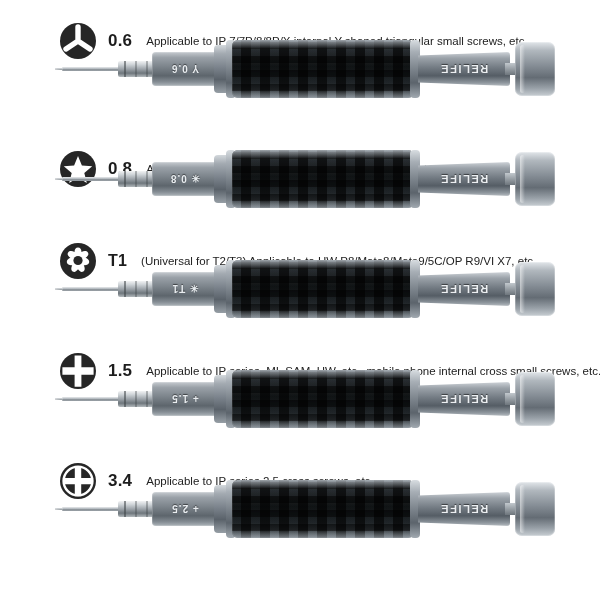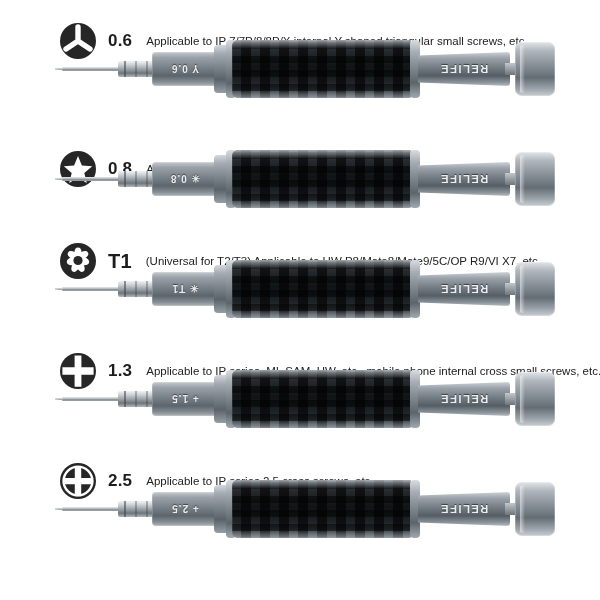--- a/index.html
+++ b/index.html
@@ -16,21 +16,21 @@
 
   
   .hdr{position:absolute;left:58px;top:0;display:flex;align-items:center;height:46px;}
   .bit-icon{width:40px;height:40px;flex:0 0 40px;position:relative;}
   .bit-icon svg{display:block;width:40px;height:40px;}
   .size{
     font-size:17px;font-weight:bold;color:#1d1d1d;
     margin-left:10px;letter-spacing:.2px;white-space:nowrap;
     font-family:"Liberation Sans", sans-serif;
   }
-  .size.small{font-size:20px;}
+  .size.small{font-size:16px;}
   .desc{
     font-size:11.5px;color:#212121;margin-left:14px;white-space:nowrap;
     font-family:"Liberation Sans", sans-serif;
   }
 
   
   .driver{position:absolute;left:0;top:34px;width:600px;height:74px;}
 
   
   .tip{
@@ -232,21 +232,21 @@
   </div>
 
   <div class="row">
     <div class="hdr" style="top:18px">
       <span class="bit-icon">
         <svg viewBox="0 0 40 40">
             <circle cx="20" cy="20" r="18" fill="#262626"></circle>
         <path d="M16.6 4.4 h6.8 v11.9 h12.2 v7.4 H23.4 v12.1 h-6.8 V23.7 H4.4 v-7.4 h12.2 Z" fill="#ffffff"></path>
           </svg>
       </span>
-      <span class="size">1.3</span>
+      <span class="size">1.5</span>
       <span class="desc">Applicable to IP series, MI, SAM, HW, etc., mobile phone internal cross small screws, etc.</span>
     </div>
     <div class="driver">
       <div class="tip"></div>
       <div class="shank"></div>
       <div class="collar">
         <span class="collar-label">+ 1.5</span>
       </div>
       <div class="ferrule"></div>
       <div class="grip-cap l"></div>
@@ -262,21 +262,21 @@
 
   <div class="row">
     <div class="hdr" style="top:18px">
       <span class="bit-icon">
         <svg viewBox="0 0 40 40">
             <circle cx="20" cy="20" r="18" fill="#262626"></circle>
         <circle cx="20" cy="20" r="14.4" fill="none" stroke="#ffffff" stroke-width="2.4"></circle>
         <path d="M16.8 4.9 h6.4 v12.0 h11.9 v6.4 H23.2 v11.9 h-6.4 V23.3 H4.9 v-6.4 h11.9 Z" fill="#ffffff"></path>
           </svg>
       </span>
-      <span class="size">2.5</span>
+      <span class="size">3.4</span>
       <span class="desc">Applicable to IP series 2.5 cross screws, etc.</span>
     </div>
     <div class="driver">
       <div class="tip"></div>
       <div class="shank"></div>
       <div class="collar">
         <span class="collar-label">+ 2.5</span>
       </div>
       <div class="ferrule"></div>
       <div class="grip-cap l"></div>

